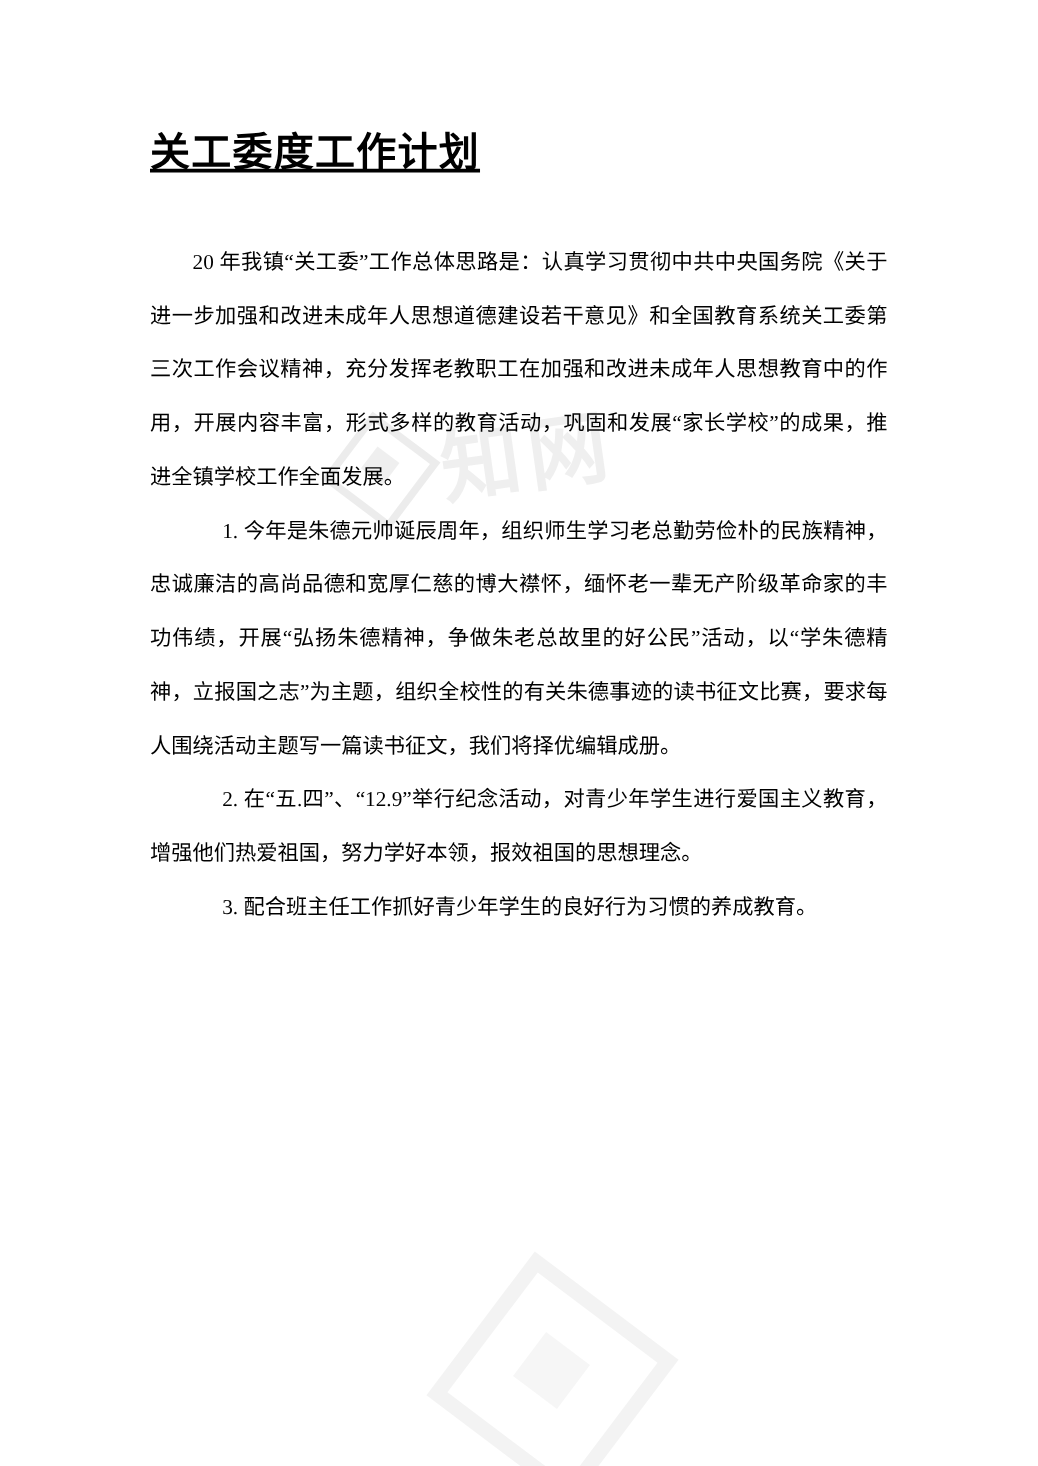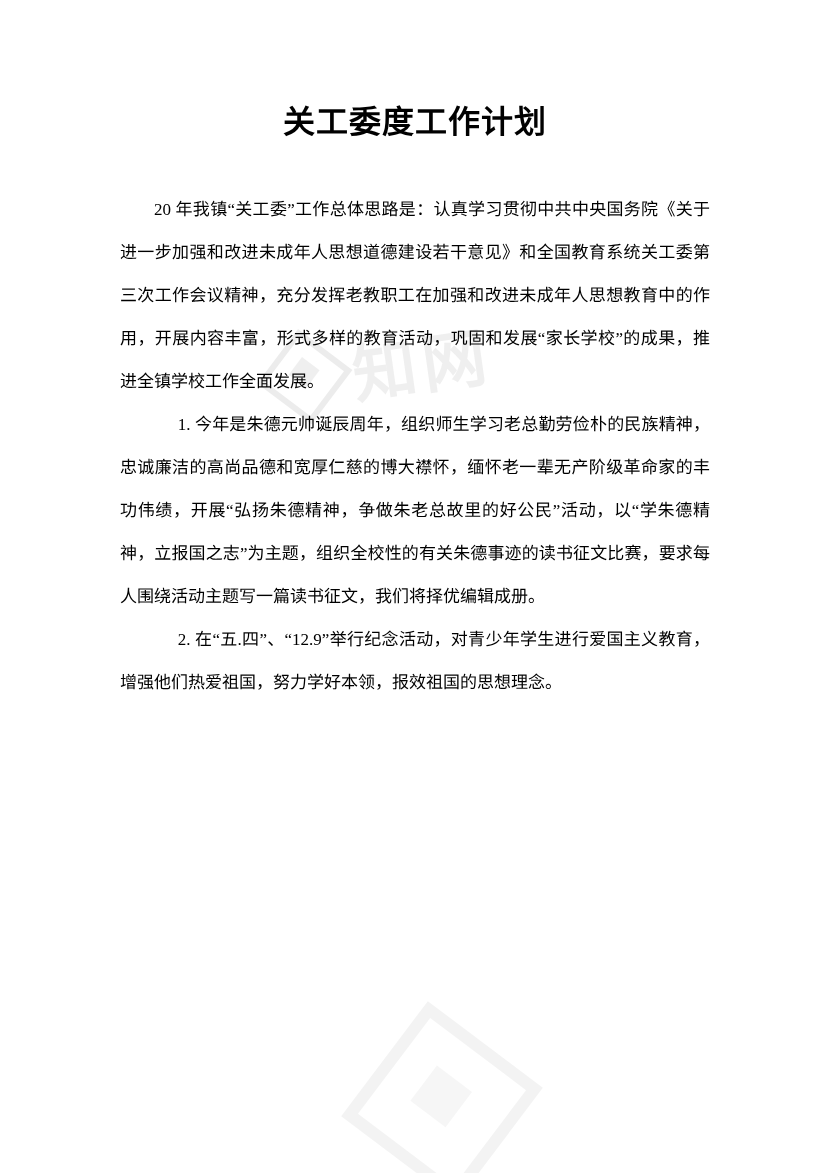--- a/index.html
+++ b/index.html
@@ -22,22 +22,23 @@
     left: 120px;
     right: 120px;
     top: 100px;
     z-index: 1;
   }
   .title {
     margin: 0 0 44px 0;
     font-size: 32px;
     line-height: 44px;
     font-weight: bold;
-    text-align: center;
+    text-align: left;
     letter-spacing: 1px;
+    text-decoration: underline;
   }
   .para {
     margin: 0;
     font-size: 17px;
     line-height: 43px;
     text-align: justify;
     text-indent: 2em;
     word-break: break-all;
   }
   .para.num {
@@ -113,15 +114,16 @@
   <div class="watermark wm-bottom">
     <span class="wm-logo"></span>
   </div>
 
   <div class="content">
     <h1 class="title">关工委度工作计划</h1>
 
     <p class="para">20 年我镇“关工委”工作总体思路是：认真学习贯彻中共中央国务院《关于进一步加强和改进未成年人思想道德建设若干意见》和全国教育系统关工委第三次工作会议精神，充分发挥老教职工在加强和改进未成年人思想教育中的作用，开展内容丰富，形式多样的教育活动，巩固和发展“家长学校”的成果，推进全镇学校工作全面发展。</p>
     <p class="para num">1. 今年是朱德元帅诞辰周年，组织师生学习老总勤劳俭朴的民族精神，忠诚廉洁的高尚品德和宽厚仁慈的博大襟怀，缅怀老一辈无产阶级革命家的丰功伟绩，开展“弘扬朱德精神，争做朱老总故里的好公民”活动，以“学朱德精神，立报国之志”为主题，组织全校性的有关朱德事迹的读书征文比赛，要求每人围绕活动主题写一篇读书征文，我们将择优编辑成册。</p>
     <p class="para num">2. 在“五.四”、“12.9”举行纪念活动，对青少年学生进行爱国主义教育，增强他们热爱祖国，努力学好本领，报效祖国的思想理念。</p>
+    <p class="para num">3. 配合班主任工作抓好青少年学生的良好行为习惯的养成教育。</p>
   </div>
 
 </div>
 
 </body></html>

